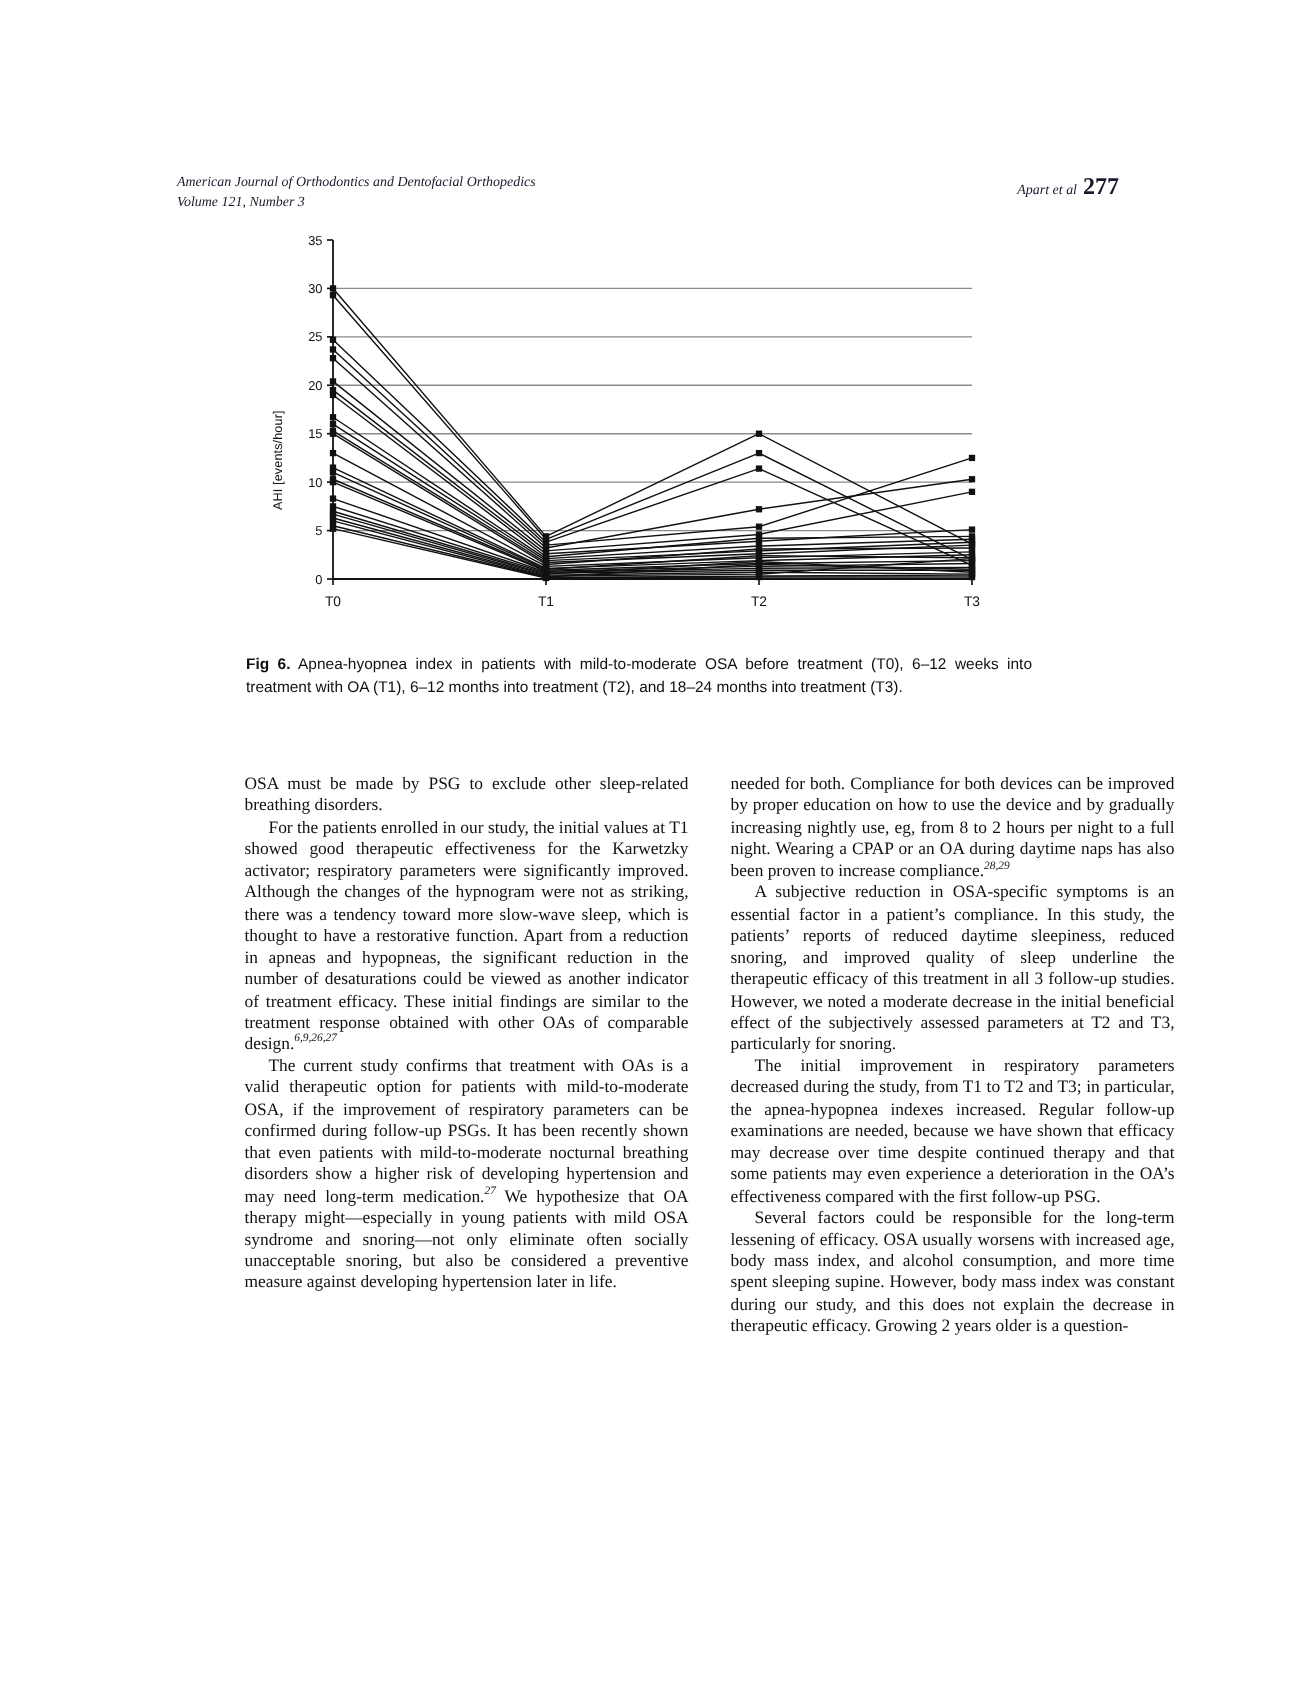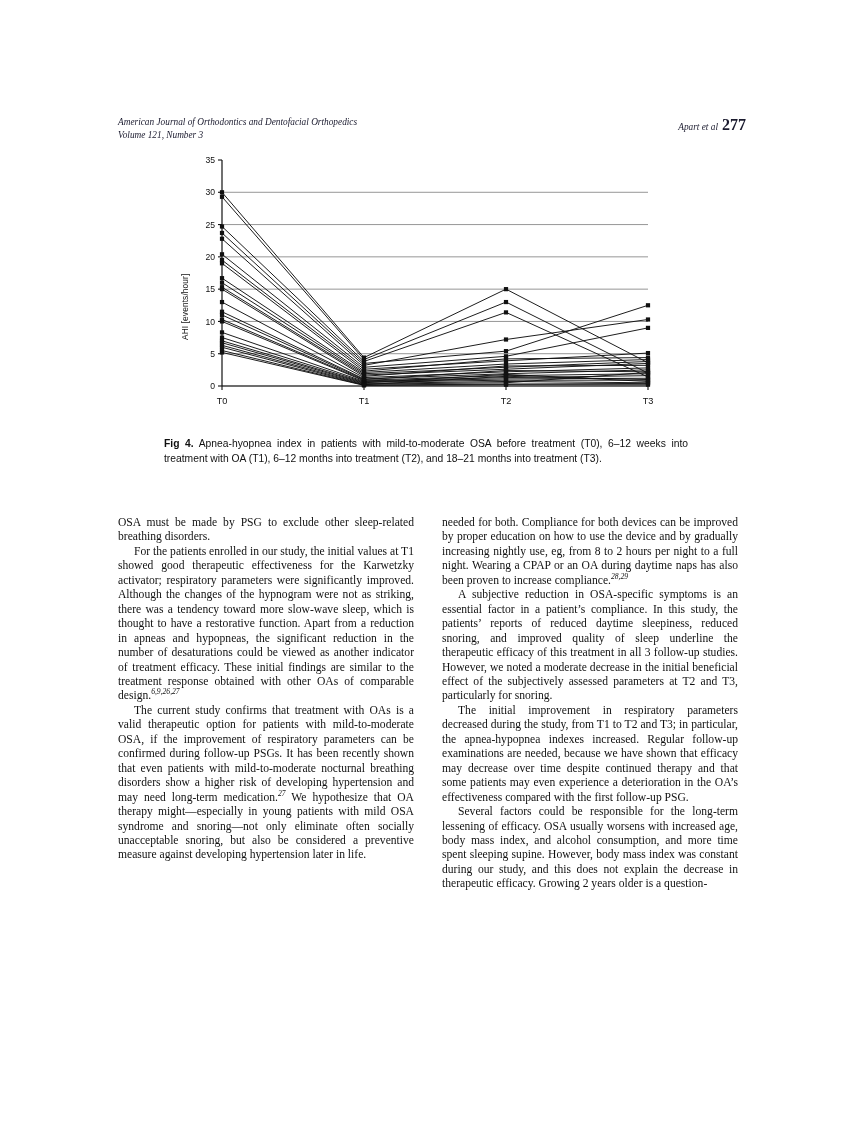--- a/index.html
+++ b/index.html
@@ -59,20 +59,21 @@
   .caption b{ font-weight:bold; }
 
   
   .col{
     position:absolute; top:516px; width:296px;
     font-family:"Liberation Serif", serif;
     font-size:11.6px; line-height:14.45px;
     text-align:justify;
     color:#111111;
     hyphens:none;
+    margin-left:45px;
   }
   .col-left{ left:118px; }
   .col-right{ left:442px; }
   .col p{ margin:0; text-indent:16px; }
   .col p.noindent{ text-indent:0; }
   sup{ font-size:7.6px; vertical-align:super; line-height:0;font-style:italic; }
 </style>
 </head>
 <body>
 
@@ -248,21 +249,21 @@
           <polyline points="36,200.42285714285714 178,233.3542857142857 320,232.70857142857142 462,232.70857142857142" fill="none" stroke="#111111" stroke-width="0.95" stroke-linejoin="round"></polyline>
           <rect x="33.9" y="198.32285714285715" width="4.2" height="4.2" fill="#111111"></rect>
           <rect x="175.9" y="231.25428571428571" width="4.2" height="4.2" fill="#111111"></rect>
           <rect x="317.9" y="230.60857142857142" width="4.2" height="4.2" fill="#111111"></rect>
           <rect x="459.9" y="230.60857142857142" width="4.2" height="4.2" fill="#111111"></rect>
         </g>
       </svg>
   </div>
 
   <div class="caption">
-    <b>Fig 4.</b><span> Apnea-hyopnea index in patients with mild-to-moderate OSA before treatment (T0), 6–12 weeks into treatment with OA (T1), 6–12 months into treatment (T2), and 18–21 months into treatment (T3).</span>
+    <b>Fig 6.</b><span> Apnea-hyopnea index in patients with mild-to-moderate OSA before treatment (T0), 6–12 weeks into treatment with OA (T1), 6–12 months into treatment (T2), and 18–24 months into treatment (T3).</span>
   </div>
 
   <div class="col col-left">
     <p class="noindent"><span>OSA must be made by PSG to exclude other sleep-related breathing disorders.</span></p>
     <p><span>For the patients enrolled in our study, the initial values at T1 showed good therapeutic effectiveness for the Karwetzky activator; respiratory parameters were significantly improved. Although the changes of the hypnogram were not as striking, there was a tendency toward more slow-wave sleep, which is thought to have a restorative function. Apart from a reduction in apneas and hypopneas, the significant reduction in the number of desaturations could be viewed as another indicator of treatment efficacy. These initial findings are similar to the treatment response obtained with other OAs of comparable design.</span><sup>6,9,26,27</sup></p>
     <p><span>The current study confirms that treatment with OAs is a valid therapeutic option for patients with mild-to-moderate OSA, if the improvement of respiratory parameters can be confirmed during follow-up PSGs. It has been recently shown that even patients with mild-to-moderate nocturnal breathing disorders show a higher risk of developing hypertension and may need long-term medication.</span><sup>27</sup><span> We hypothesize that OA therapy might—especially in young patients with mild OSA syndrome and snoring—not only eliminate often socially unacceptable snoring, but also be considered a preventive measure against developing hypertension later in life.</span></p>
   </div>
 
   <div class="col col-right">
     <p class="noindent"><span>needed for both. Compliance for both devices can be improved by proper education on how to use the device and by gradually increasing nightly use, eg, from 8 to 2 hours per night to a full night. Wearing a CPAP or an OA during daytime naps has also been proven to increase compliance.</span><sup>28,29</sup></p>

